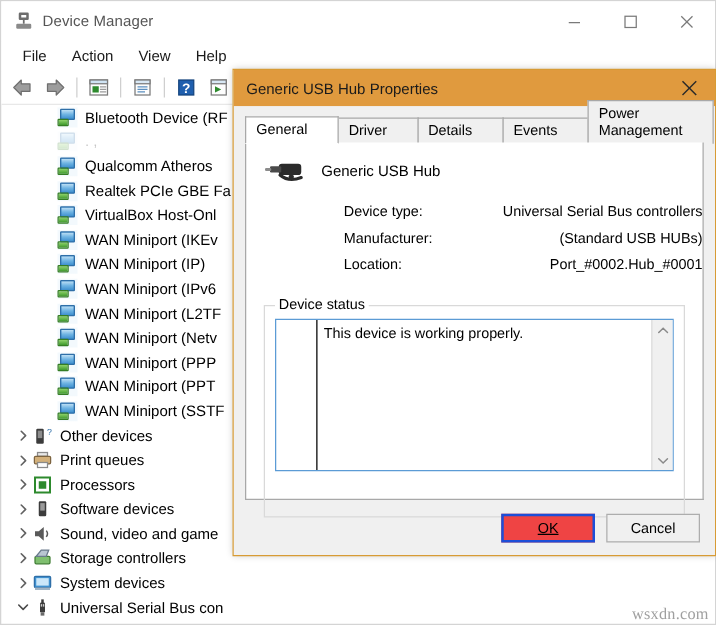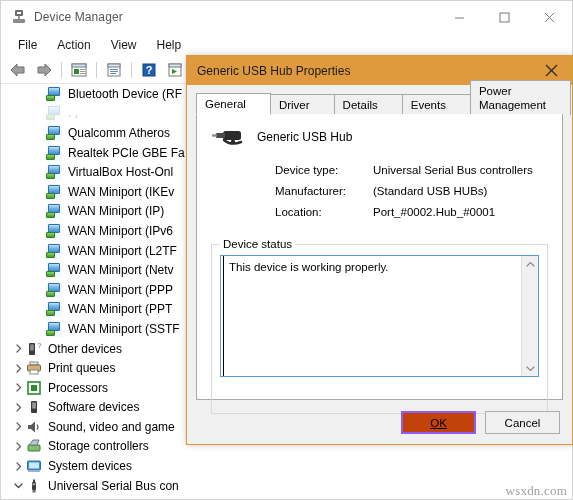--- a/index.html
+++ b/index.html
@@ -258,21 +258,21 @@
   .dev-props {
     margin: 14px 0 0 46px;
     font-size: 11.5px;
     color: #000;
   }
   .dev-prop-row {
     display: flex;
     margin-bottom: 9px;
   }
   .dev-prop-key { width: 98px; flex: none; padding-left: 32px; }
-  .dev-prop-val { flex: 1; }
+  .dev-prop-val { flex: 1; text-align: right; }
 
   .groupbox {
     position: absolute;
     left: 14px; right: 14px;
     top: 130px;
     height: 170px;
     border: 1px solid #d9d9d9;
     box-sizing: border-box;
     text-decoration: underline;
   }
@@ -286,20 +286,21 @@
   }
   .status-box {
     position: absolute;
     left: 8px; right: 8px;
     top: 10px;
     height: 122px;
     border: 1px solid #5b9bd5;
     background: #ffffff;
     box-sizing: border-box;
     display: flex;
+    padding-left: 30px;
   }
   .status-text {
     flex: 1;
     font-size: 11.5px;
     color: #000;
     padding: 4px 5px;
     border-left: 1px solid #000;
     margin-left: 2px;
     line-height: 14px;
   }
@@ -330,22 +331,22 @@
     width: 75px; height: 23px;
     font-size: 11.5px;
     color: #000;
     background: #f0f0f0;
     border: 1px solid #adadad;
     display: flex; align-items: center; justify-content: center;
     margin-left: 9px;
     box-sizing: border-box;
   }
   .dlg-btn.default {
-    border: 2px solid #8b5cf6;
-    background: #c2410c;
+    border: 2px solid #1d4ed8;
+    background: #ef4444;
     text-decoration: underline;
   }
 
   .watermark {
     position: absolute;
     right: 6px;
     bottom: 1px;
     font-size: 13px;
     color: #8f8f8f;
     font-family: "Liberation Serif", serif;

